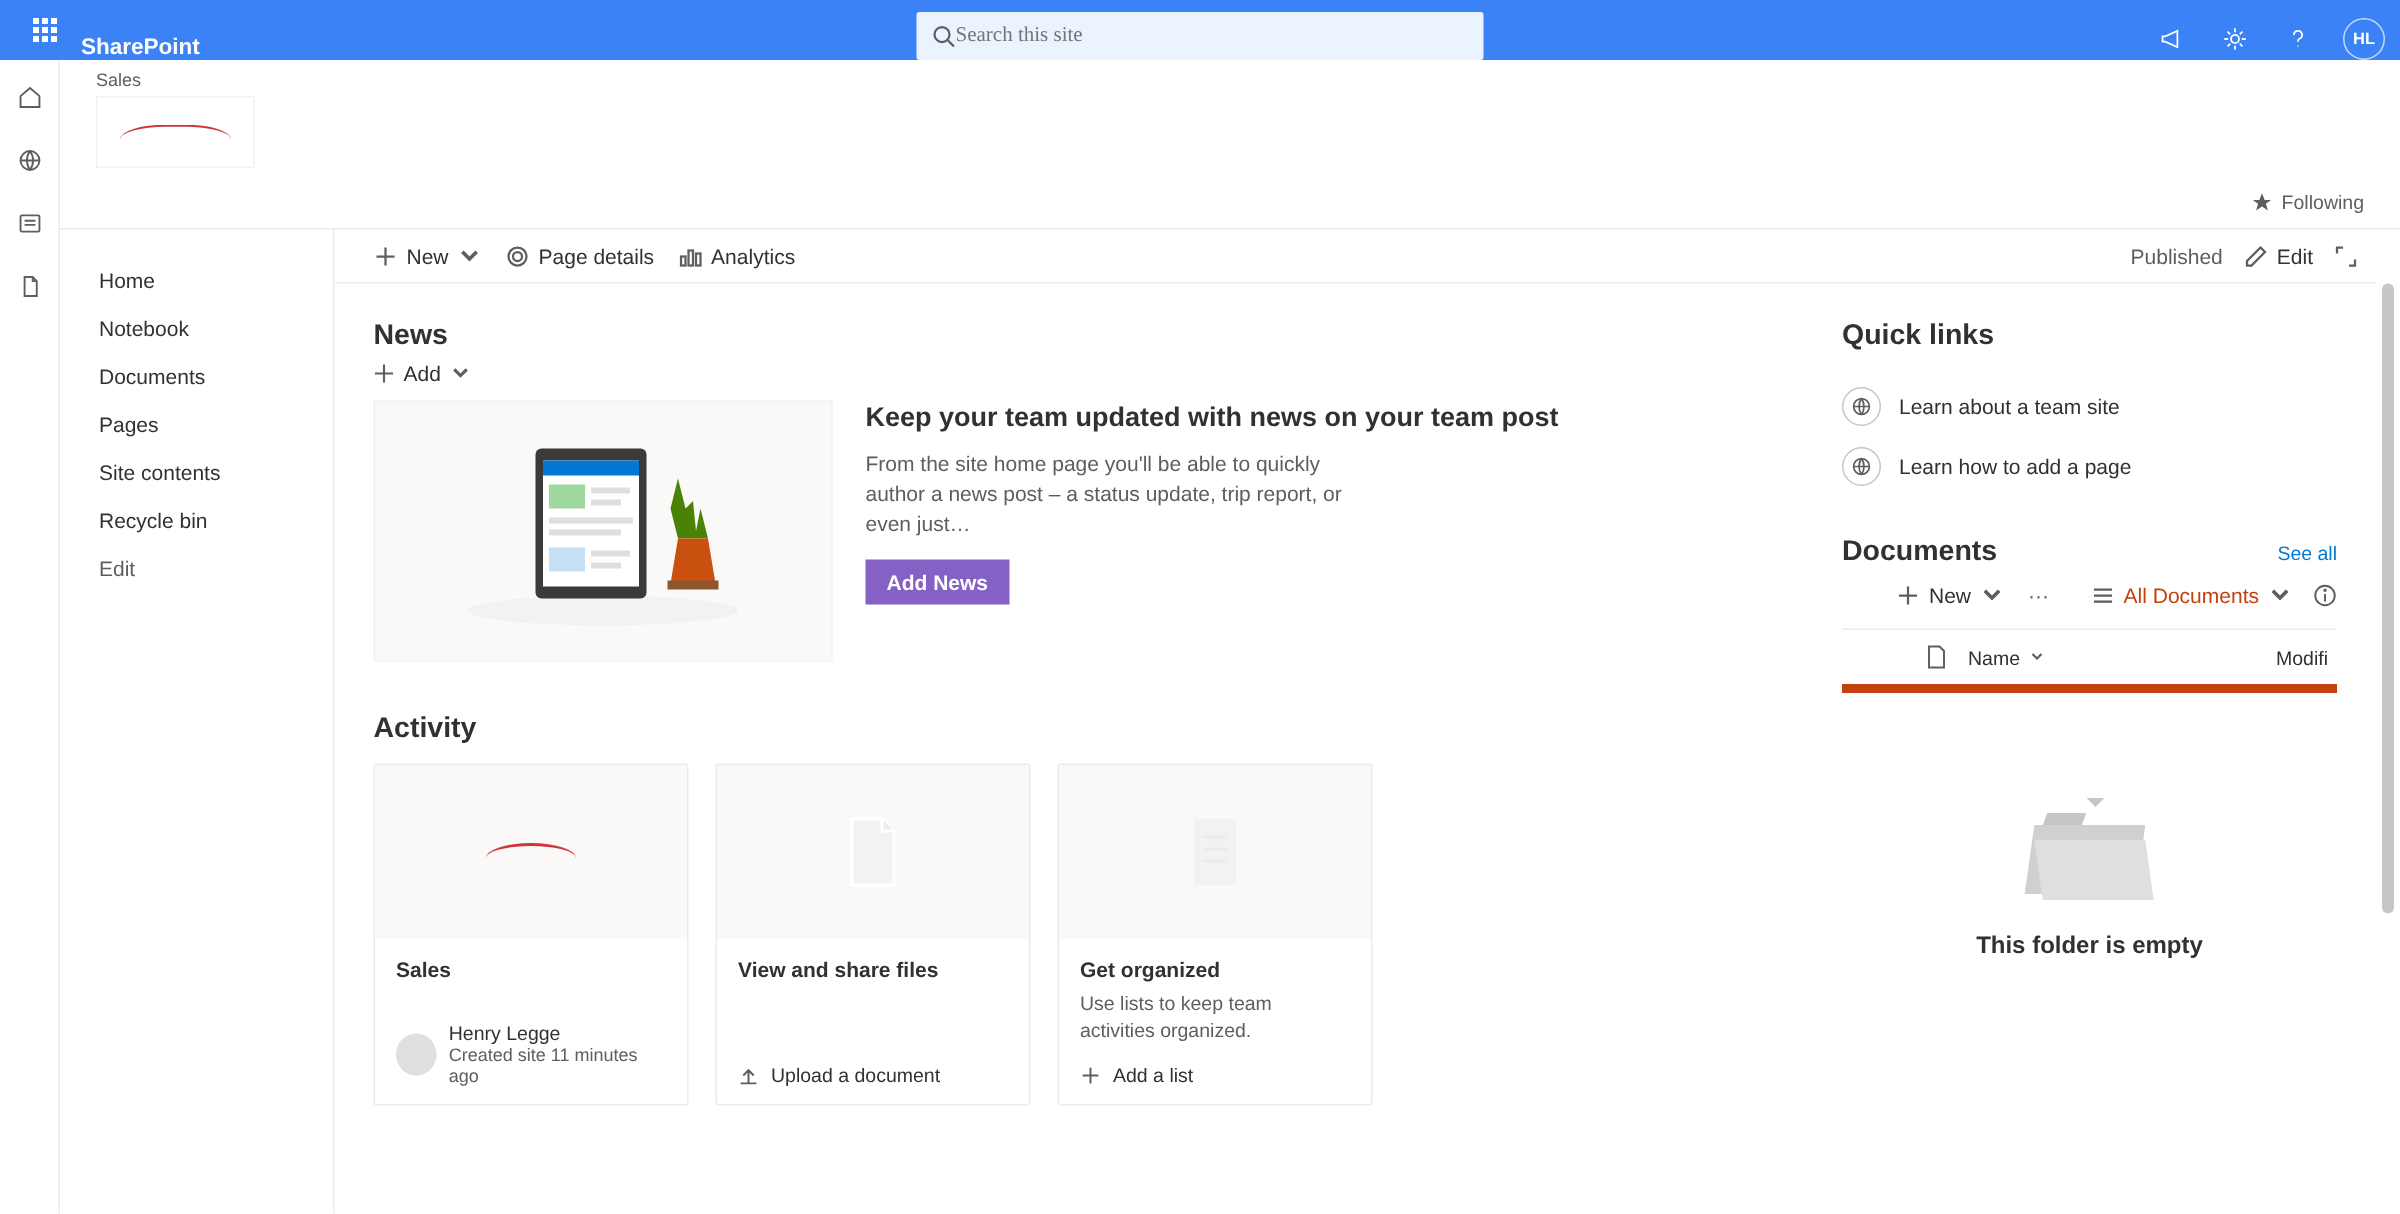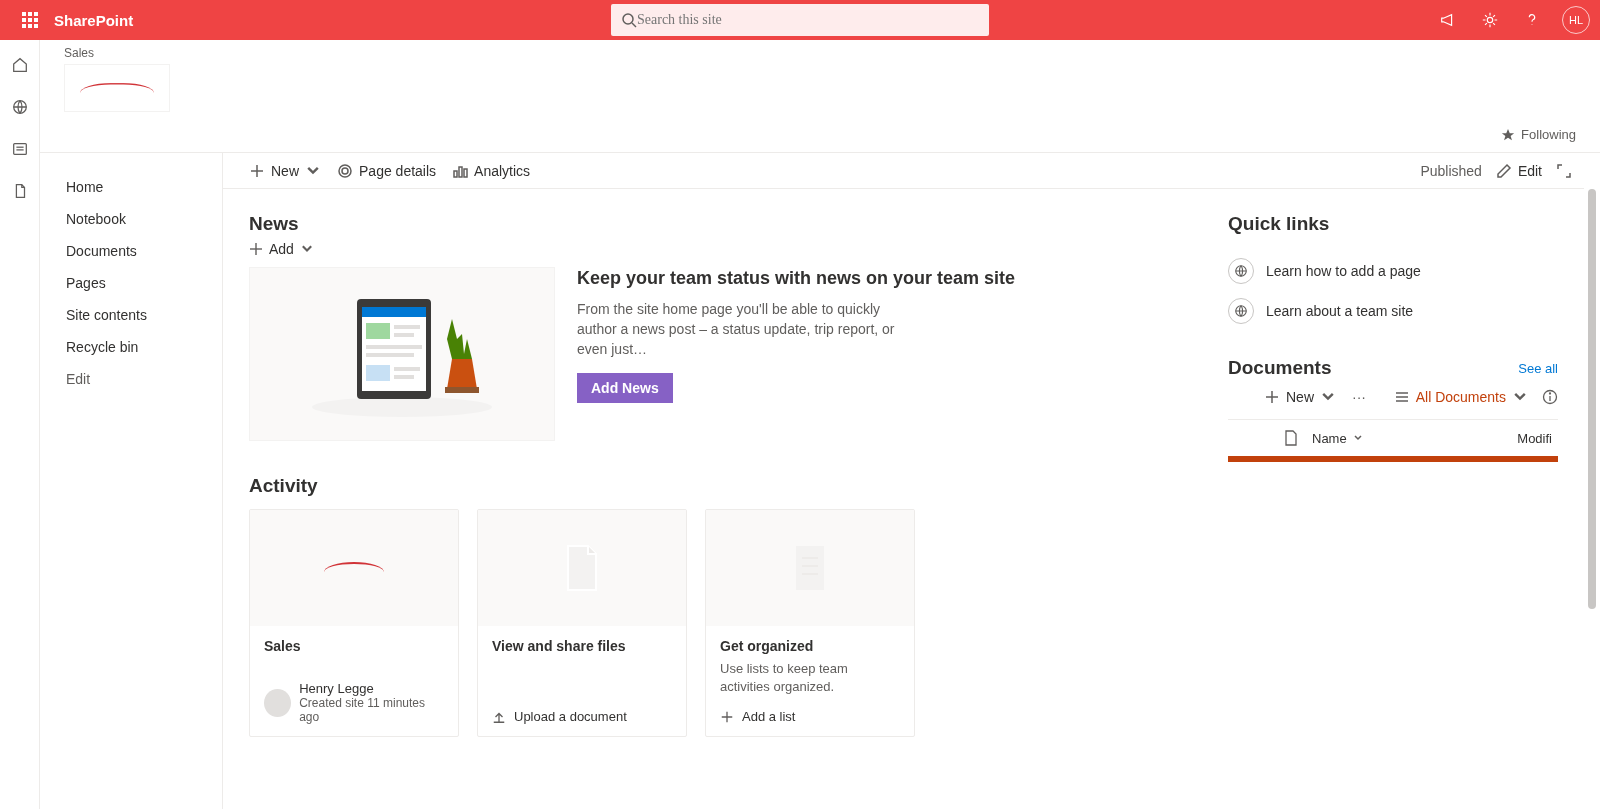--- a/index.html
+++ b/index.html
@@ -1,25 +1,25 @@
 <!DOCTYPE html>
 <html><head>
 <meta charset="utf-8">
 <style>
   * { box-sizing: border-box; margin: 0; padding: 0; }
   html, body { width: 1600px; height: 809px; font-family: "Segoe UI", Arial, sans-serif; font-size: 14px; color: #323130; background: #fff; overflow: hidden; }
-  .suite-bar { height: 40px; background: #ef4444; color: #fff; display: flex; align-items: center; padding: 0 10px; position: relative; }
+  .suite-bar { height: 40px; background: #3b82f6; color: #fff; display: flex; align-items: flex-end; padding: 0 10px; position: relative; }
   .waffle { width: 40px; height: 40px; display:flex; align-items:center; justify-content:center; cursor:pointer;}
   .waffle svg { width: 16px; height: 16px; }
   .app-name { font-weight: 600; font-size: 15px; margin-left: 4px; }
   .search-wrap { position: absolute; left: 50%; transform: translateX(-50%); width: 378px; height: 32px; background: rgba(255,255,255,0.9); border-radius: 2px; display:flex; align-items:center; padding: 0 10px; }
   .search-wrap input { border:none; outline:none; background:transparent; flex:1; font-size:14px; color:#323130; }
   .suite-right { margin-left: auto; display:flex; align-items:center; gap: 18px; }
   .suite-icon { width: 24px; height:24px; display:flex; align-items:center; justify-content:center; cursor:pointer;}
-  .avatar { width: 28px; height:28px; border-radius:50%; border:1px solid rgba(255,255,255,0.7); display:flex; align-items:center; justify-content:center; font-size:11px; font-weight:400;}
+  .avatar { width: 28px; height:28px; border-radius:50%; border:1px solid rgba(255,255,255,0.7); display:flex; align-items:center; justify-content:center; font-size:11px; font-weight:700;}
 
   .app-rail { position:absolute; left:0; top:40px; width:40px; bottom:0; border-right:1px solid #edebe9; background:#fff; display:flex; flex-direction:column; align-items:center; padding-top:15px; gap:22px;}
   .rail-item { width:20px; height:20px; color:#605e5c; cursor:pointer; display:flex; align-items:center; justify-content:center;}
 
   .site-header { position:absolute; left:40px; top:40px; right:0; height:113px; border-bottom:1px solid #edebe9; padding:6px 24px 0; display:flex; }
   .site-title { font-size:12px; color:#605e5c; }
   .logo-box { margin-top:4px; width:106px; height:48px; border:1px solid #f3f2f1; display:flex; align-items:center; justify-content:center; background:#fff;}
   .logo-box .carline { width:74px; height:14px; border-top:2px solid #d13438; border-radius:70px 70px 0 0 / 32px 32px 0 0; transform: scaleY(0.7);}
   .follow { position:absolute; right:24px; bottom:10px; font-size:13px; color:#605e5c; display:flex; align-items:center; gap:6px; cursor:pointer;}
 
@@ -243,21 +243,21 @@
           <rect x="64" y="64" width="48" height="4" fill="#e1dfdd"></rect>
           <rect x="64" y="76" width="24" height="16" fill="#c7e0f4"></rect>
           <rect x="92" y="78" width="26" height="4" fill="#e1dfdd"></rect>
           <rect x="92" y="86" width="20" height="4" fill="#e1dfdd"></rect>
           <path d="M150 70 L145 50 L150 30 L155 50 L160 45 L162 65 L165 50 L170 70 Z" fill="#498205"></path>
           <path d="M145 100 L175 100 L170 70 L150 70 Z" fill="#ca5010"></path>
           <rect x="143" y="98" width="34" height="6" fill="#8e562e"></rect>
         </svg>
       </div>
       <div class="news-text">
-        <h3>Keep your team status with news on your team site</h3>
+        <h3>Keep your team updated with news on your team post</h3>
         <p>From the site home page you'll be able to quickly author a news post – a status update, trip report, or even just…</p>
         <button class="btn-primary">Add News</button>
       </div>
     </div>
 
     <div class="section-title" style="margin-top:34px">Activity</div>
     <div class="activity-row">
 
       <div class="card">
         <div class="card-top">
@@ -320,30 +320,30 @@
   <div class="col-right">
     <div class="section-title">Quick links</div>
     <div style="height:10px"></div>
     <div class="ql-item">
       <div class="iconcircle">
           <svg width="14" height="14" viewBox="0 0 16 16" fill="none" stroke="#605e5c" stroke-width="1.3">
             <circle cx="8" cy="8" r="6"></circle>
             <path d="M2 8h12M8 2c2.5 3 2.5 9 0 12M8 2c-2.5 3-2.5 9 0 12"></path>
           </svg>
         </div>
-      <span>Learn how to add a page</span>
+      <span>Learn about a team site</span>
     </div>
     <div class="ql-item">
       <div class="iconcircle">
           <svg width="14" height="14" viewBox="0 0 16 16" fill="none" stroke="#605e5c" stroke-width="1.3">
             <circle cx="8" cy="8" r="6"></circle>
             <path d="M2 8h12M8 2c2.5 3 2.5 9 0 12M8 2c-2.5 3-2.5 9 0 12"></path>
           </svg>
         </div>
-      <span>Learn about a team site</span>
+      <span>Learn how to add a page</span>
     </div>
 
     <div class="doc-head">
       <div class="section-title" style="margin:0">Documents</div>
       <div class="see-all">See all</div>
     </div>
     <div class="doc-toolbar">
       <div style="width:20px"></div>
       <div class="cmd" style="margin:0">
         <svg viewBox="0 0 16 16" stroke="#605e5c" stroke-width="1.5">
@@ -385,18 +385,29 @@
           </svg>
         </div>
       <div style="display:flex;align-items:center;gap:6px;cursor:pointer">
         <span>Name</span>
         <svg width="10" height="10" viewBox="0 0 10 10" stroke="#605e5c" stroke-width="1.5" fill="none">
             <path d="M2 3l3 3 3-3"></path>
           </svg>
       </div>
       <div style="margin-left:auto;cursor:pointer">Modifi</div>
     </div>
+    <div class="doc-empty">
+      <div class="folder">
+        <svg class="arrow" width="24" height="24" viewBox="0 0 24 24" fill="#c8c6c4">
+            <path d="M12 2v12M6 10l6 6 6-6z"></path>
+          </svg>
+        <div class="foldertab"></div>
+        <div class="folderbody"></div>
+        <div class="folderfront"></div>
+      </div>
+      <div class="empty-text">This folder is empty</div>
+    </div>
   </div>
 </div>
 
 <div class="scrollbar">
     <div class="thumb"></div>
   </div>
 
 </body></html>

